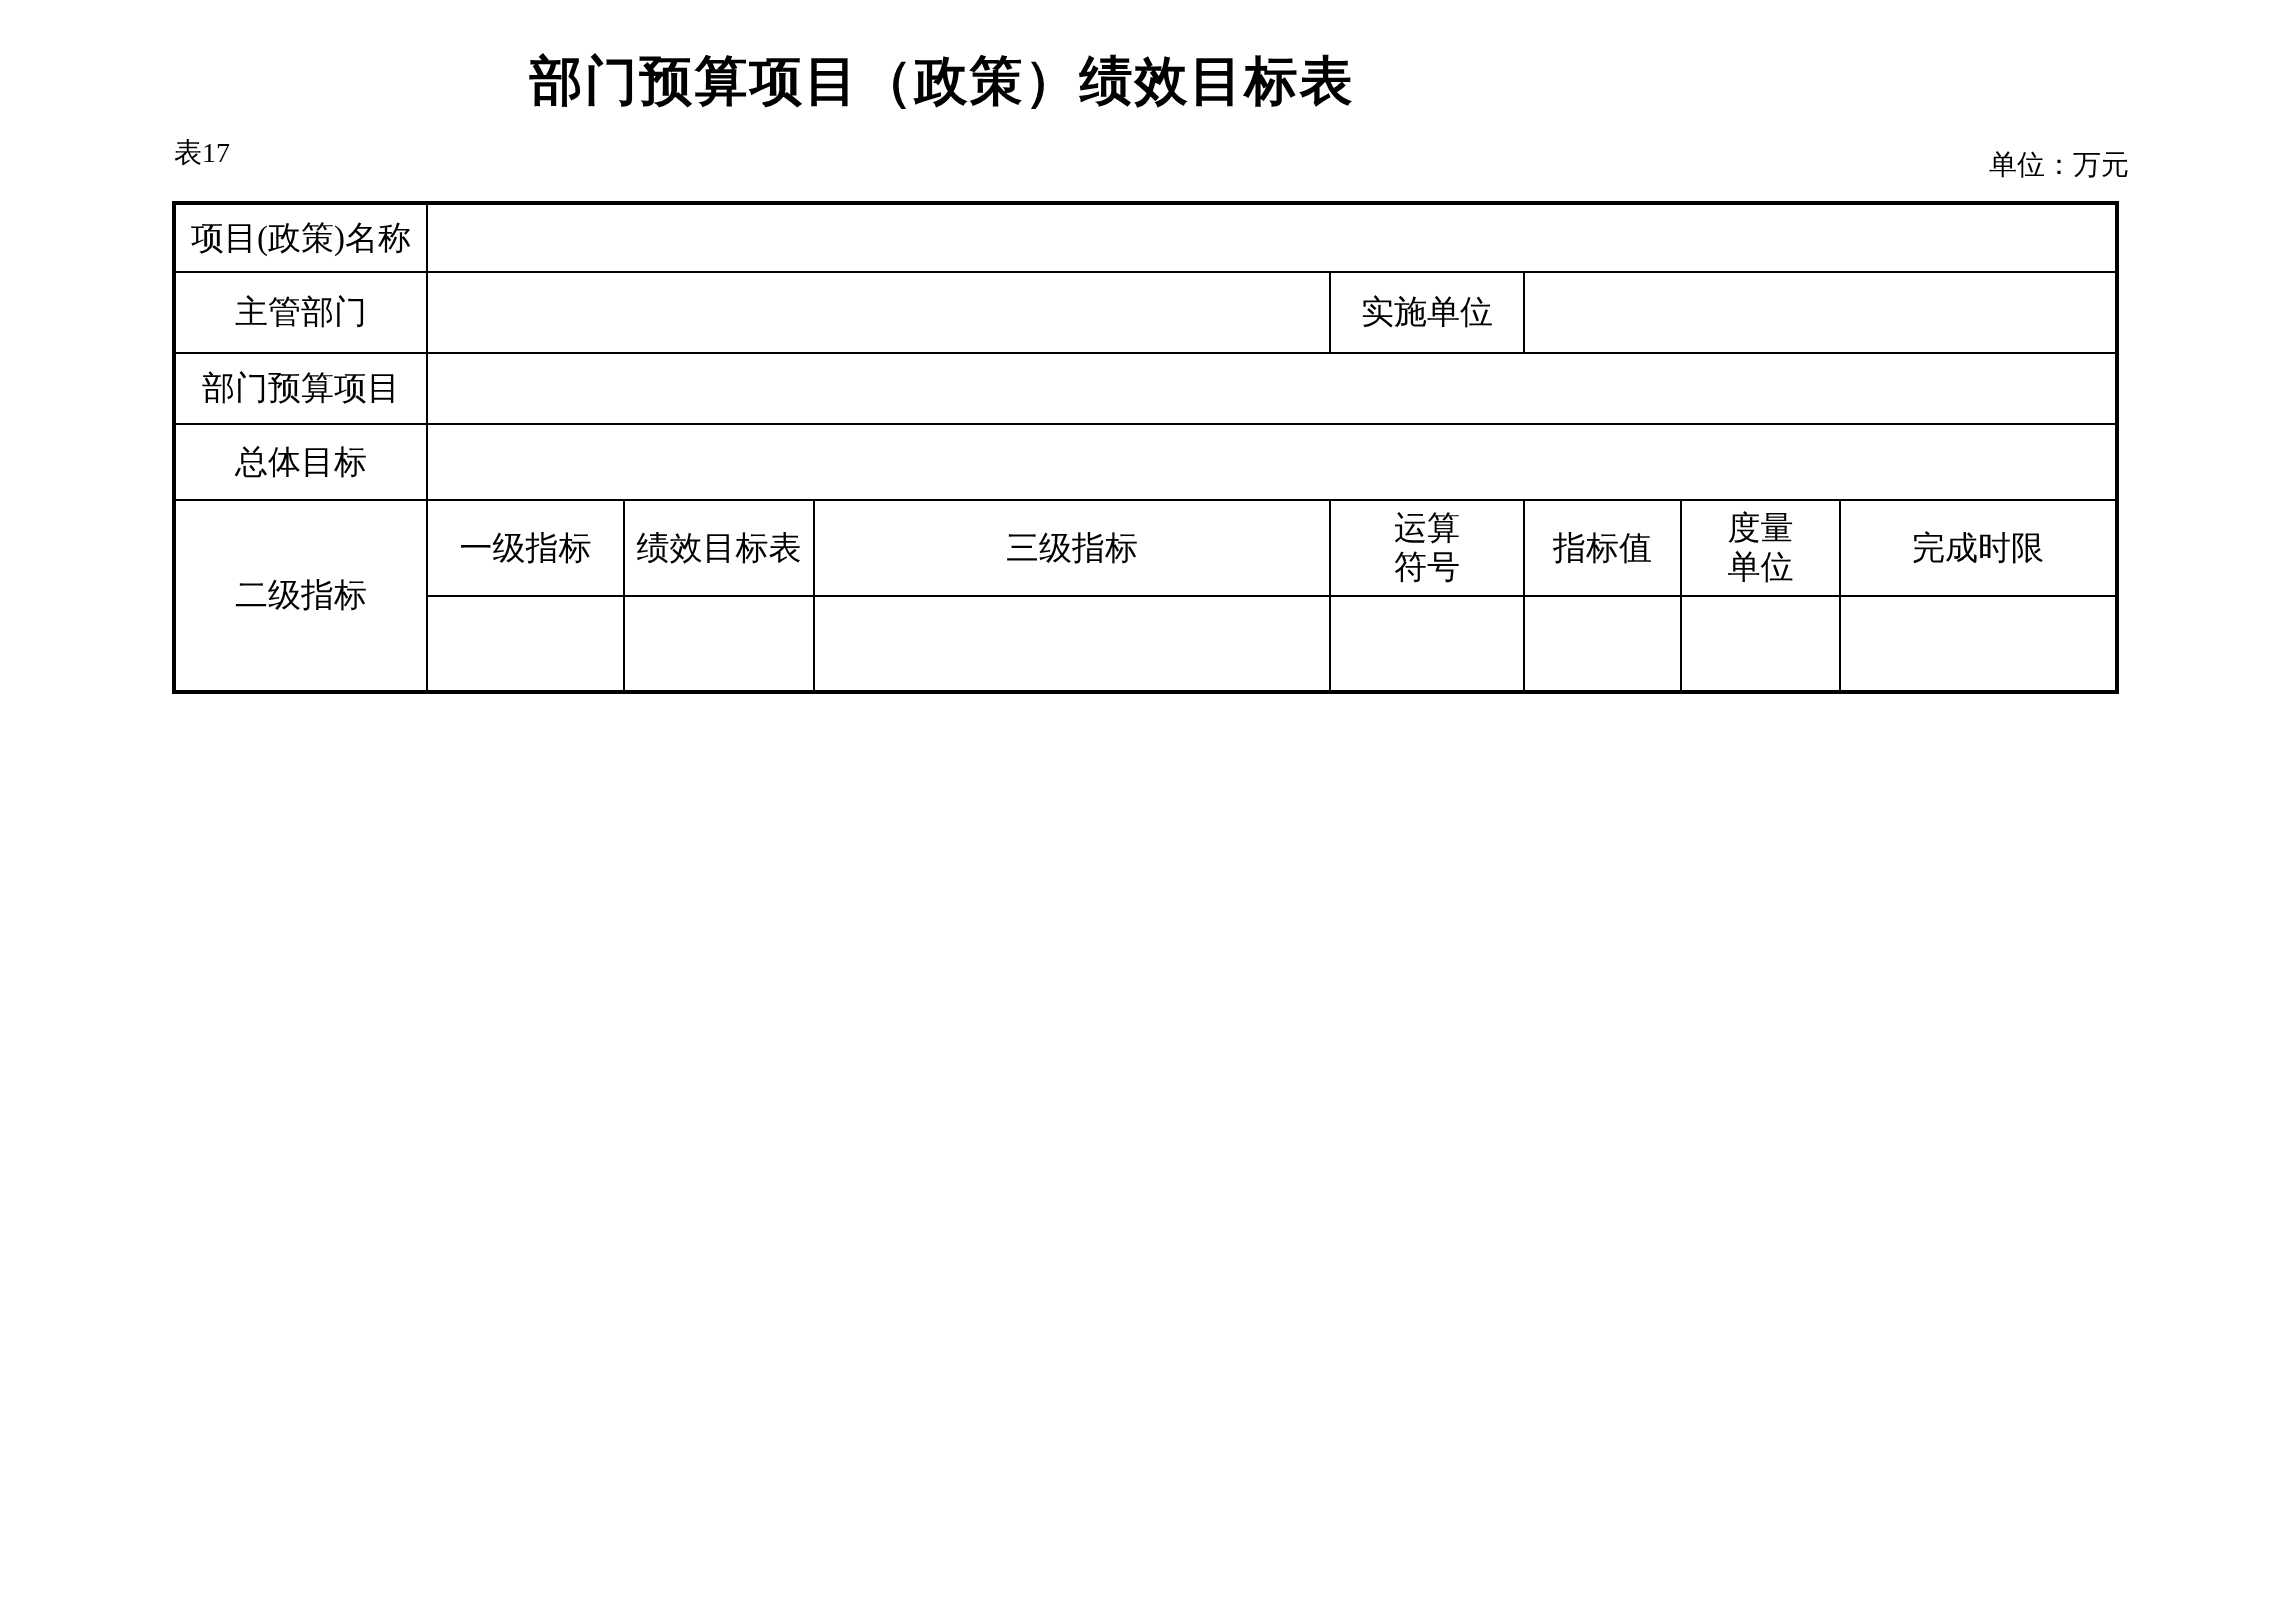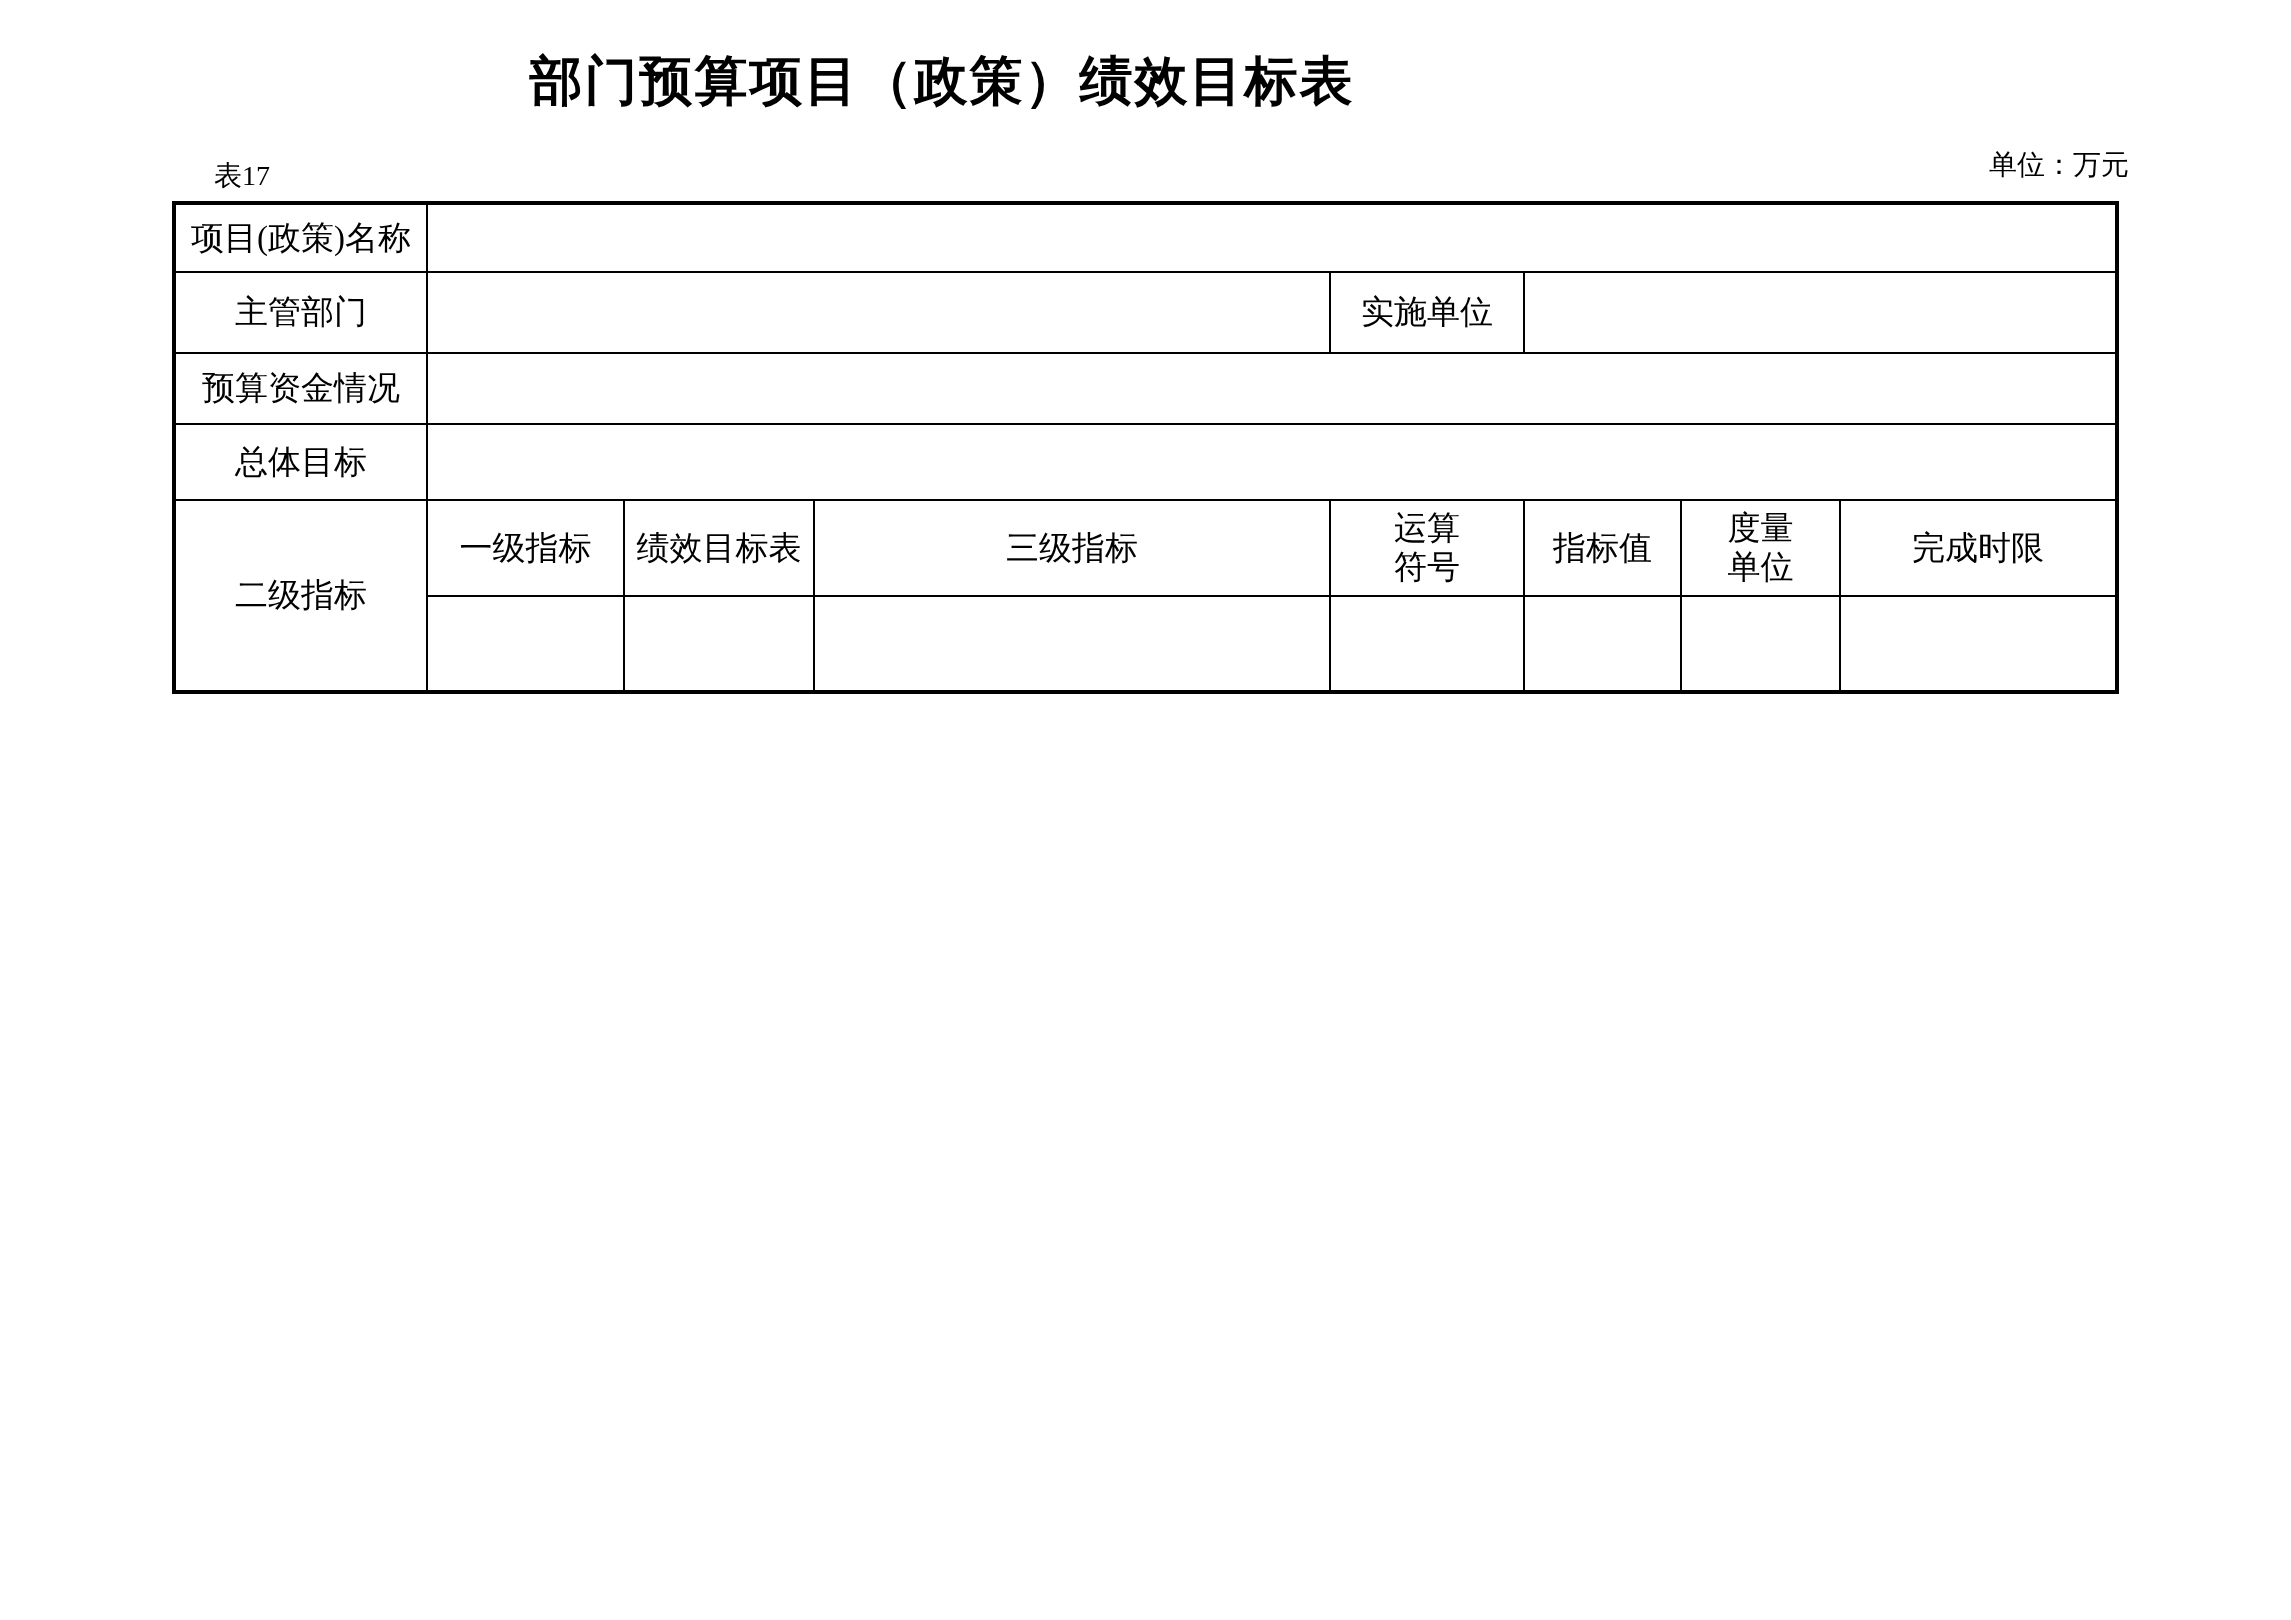--- a/index.html
+++ b/index.html
@@ -17,25 +17,24 @@
     left: 0;
     width: 1884px;
     text-align: center;
     font-size: 53px;
     line-height: 65px;
     font-weight: bold;
     letter-spacing: 2px;
   }
   .table-no {
     position: absolute;
-    top: 158px;
+    top: 135px;
     left: 174px;
     font-size: 28px;
     line-height: 35px;
-    margin-left: 40px;
   }
   .unit-note {
     position: absolute;
     top: 147px;
     right: 163px;
     font-size: 28px;
     line-height: 35px;
   }
   table.form-table {
     position: absolute;
@@ -90,21 +89,21 @@
         <td>项目(政策)名称</td>
         <td colspan="7"></td>
       </tr>
       <tr class="r2">
         <td>主管部门</td>
         <td colspan="3"></td>
         <td>实施单位</td>
         <td colspan="3"></td>
       </tr>
       <tr class="r3">
-        <td>预算资金情况</td>
+        <td>部门预算项目</td>
         <td colspan="7"></td>
       </tr>
       <tr class="r4">
         <td>总体目标</td>
         <td colspan="7"></td>
       </tr>
       <tr class="r5">
         <td rowspan="2">二级指标</td>
         <td>一级指标</td>
         <td>绩效目标表</td>

